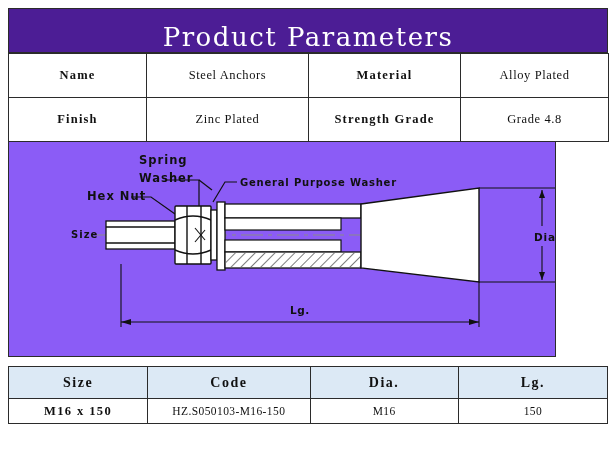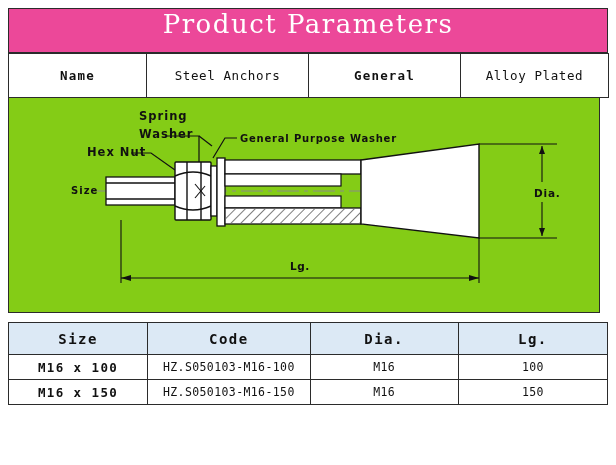--- a/index.html
+++ b/index.html
@@ -18,24 +18,24 @@
   .frame{
     width:600px;
     border:1px solid #2b2b2b;
     border-collapse:collapse;
     box-sizing:border-box;
   }
 
   
   .banner{
     height:45px;
-    background:#ec4899;
+    background:#4c1d95;
     color:#ffffff;
     display:flex;
-    align-items:flex-start;
+    align-items:flex-end;
     justify-content:center;
     font-family:"DejaVu Serif", serif;
     font-size:26px;
     letter-spacing:1.5px;
     box-sizing:border-box;
   }
 
   
   table.spec, table.sizes{
     width:600px;
@@ -45,31 +45,32 @@
   }
   table.spec td, table.sizes td, table.sizes th{
     border:1px solid #2b2b2b;
     text-align:center;
     vertical-align:middle;
     font-size:12.5px;
     color:#111111;
     padding:4px;
     height:44px;
     box-sizing:border-box;
+    font-family:Liberation Serif, serif;
   }
   table.spec td.label{ font-weight:bold; letter-spacing:1.2px; }
   table.spec td.value{ font-weight:normal; letter-spacing:0.6px; }
 
   
   .drawing{
-    width:592px;
+    width:548px;
     height:215px;
     border:1px solid #2b2b2b;
     border-top:none;
-    background:#84cc16;
+    background:#8b5cf6;
     box-sizing:border-box;
     position:relative;
     overflow:hidden;
   }
   .drawing svg{ display:block; }
 
   
   table.sizes{ margin-top:9px; }
   table.sizes th{
     background:#dce9f5;
@@ -90,22 +91,28 @@
 
   <div class="frame banner">
     <span>Product Parameters</span>
   </div>
 
   <table class="spec">
     <tbody>
       <tr>
         <td class="label" style="width:138px">Name</td>
         <td class="value" style="width:162px">Steel Anchors</td>
-        <td class="label" style="width:152px">General</td>
+        <td class="label" style="width:152px">Material</td>
         <td class="value" style="width:148px">Alloy Plated</td>
+      </tr>
+      <tr>
+        <td class="label">Finish</td>
+        <td class="value">Zinc Plated</td>
+        <td class="label">Strength Grade</td>
+        <td class="value">Grade 4.8</td>
       </tr>
     </tbody>
   </table>
 
   <div class="drawing">
     <svg width="598" height="213" viewBox="0 0 598 213">
 
       <g stroke="#111111" stroke-width="1.2" fill="none">
 
         <path d="M122 55 L142 55 L166 72"></path>
@@ -194,26 +201,20 @@
     <thead>
       <tr>
         <th style="width:138px">Size</th>
         <th style="width:161px">Code</th>
         <th style="width:147px">Dia.</th>
         <th style="width:148px">Lg.</th>
       </tr>
     </thead>
     <tbody>
       <tr>
-        <td class="size-cell">M16 x 100</td>
-        <td>HZ.S050103-M16-100</td>
-        <td>M16</td>
-        <td>100</td>
-      </tr>
-      <tr>
         <td class="size-cell">M16 x 150</td>
         <td>HZ.S050103-M16-150</td>
         <td>M16</td>
         <td>150</td>
       </tr>
     </tbody>
   </table>
 
 </div>
 

